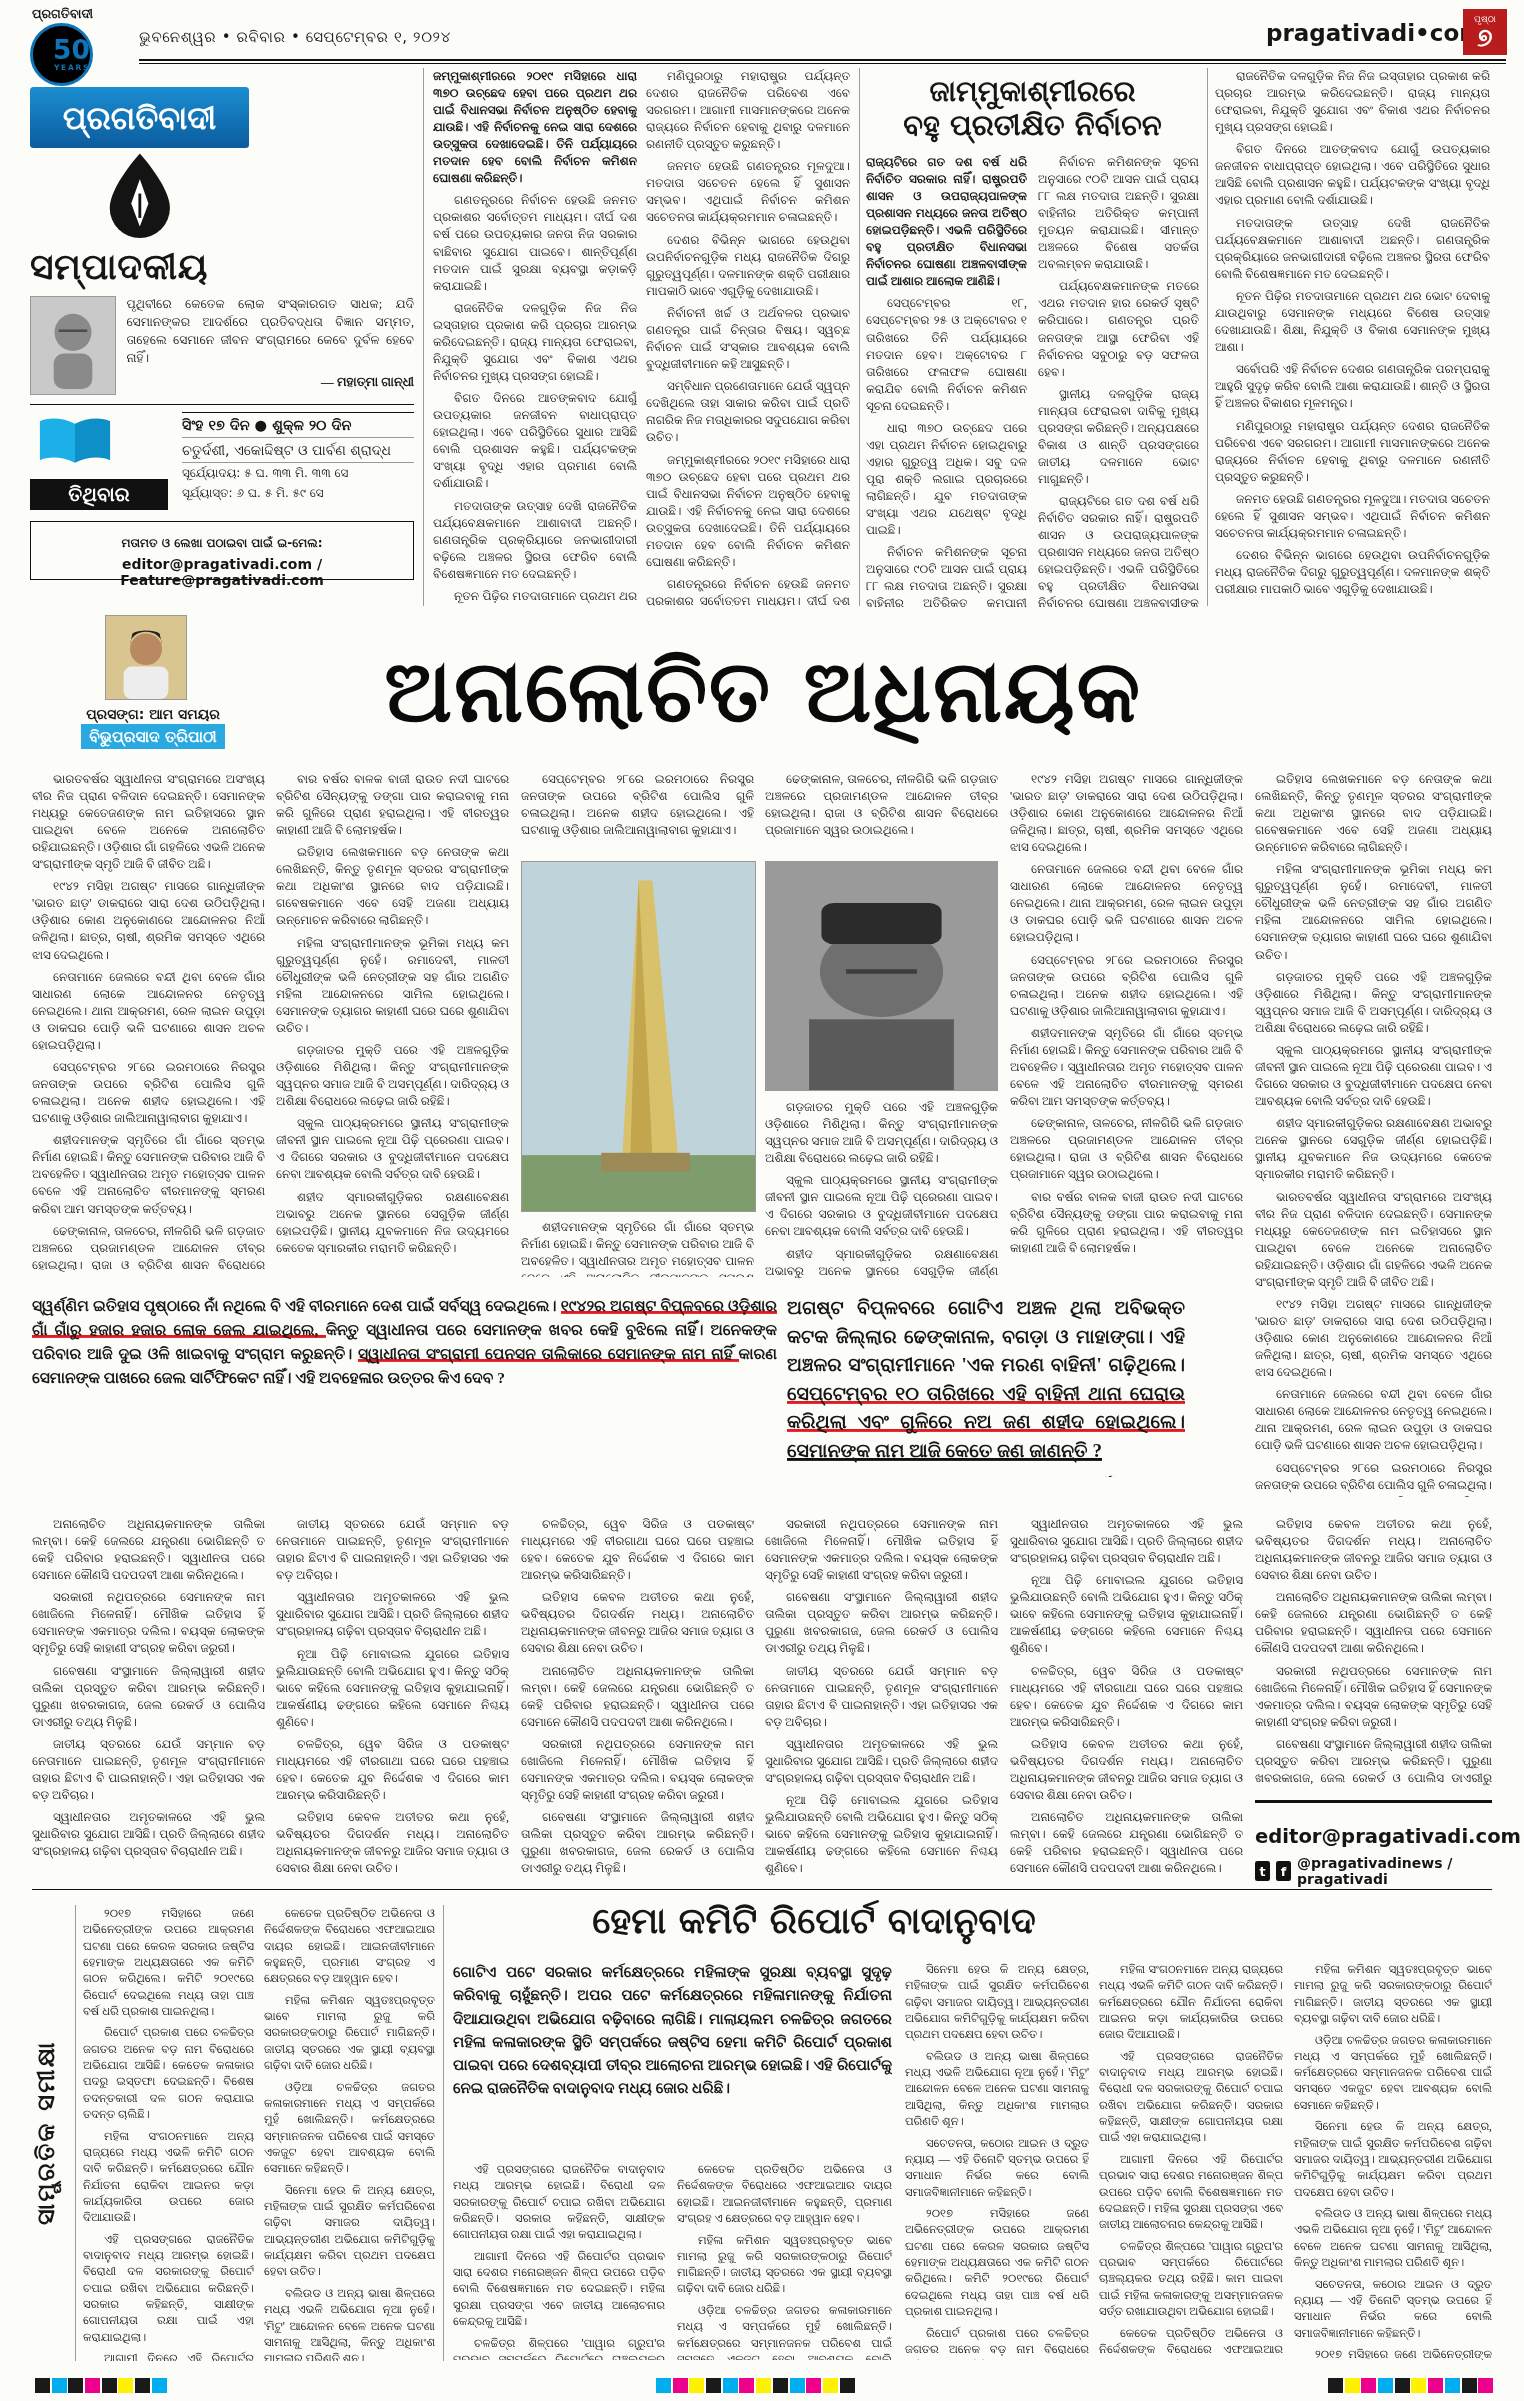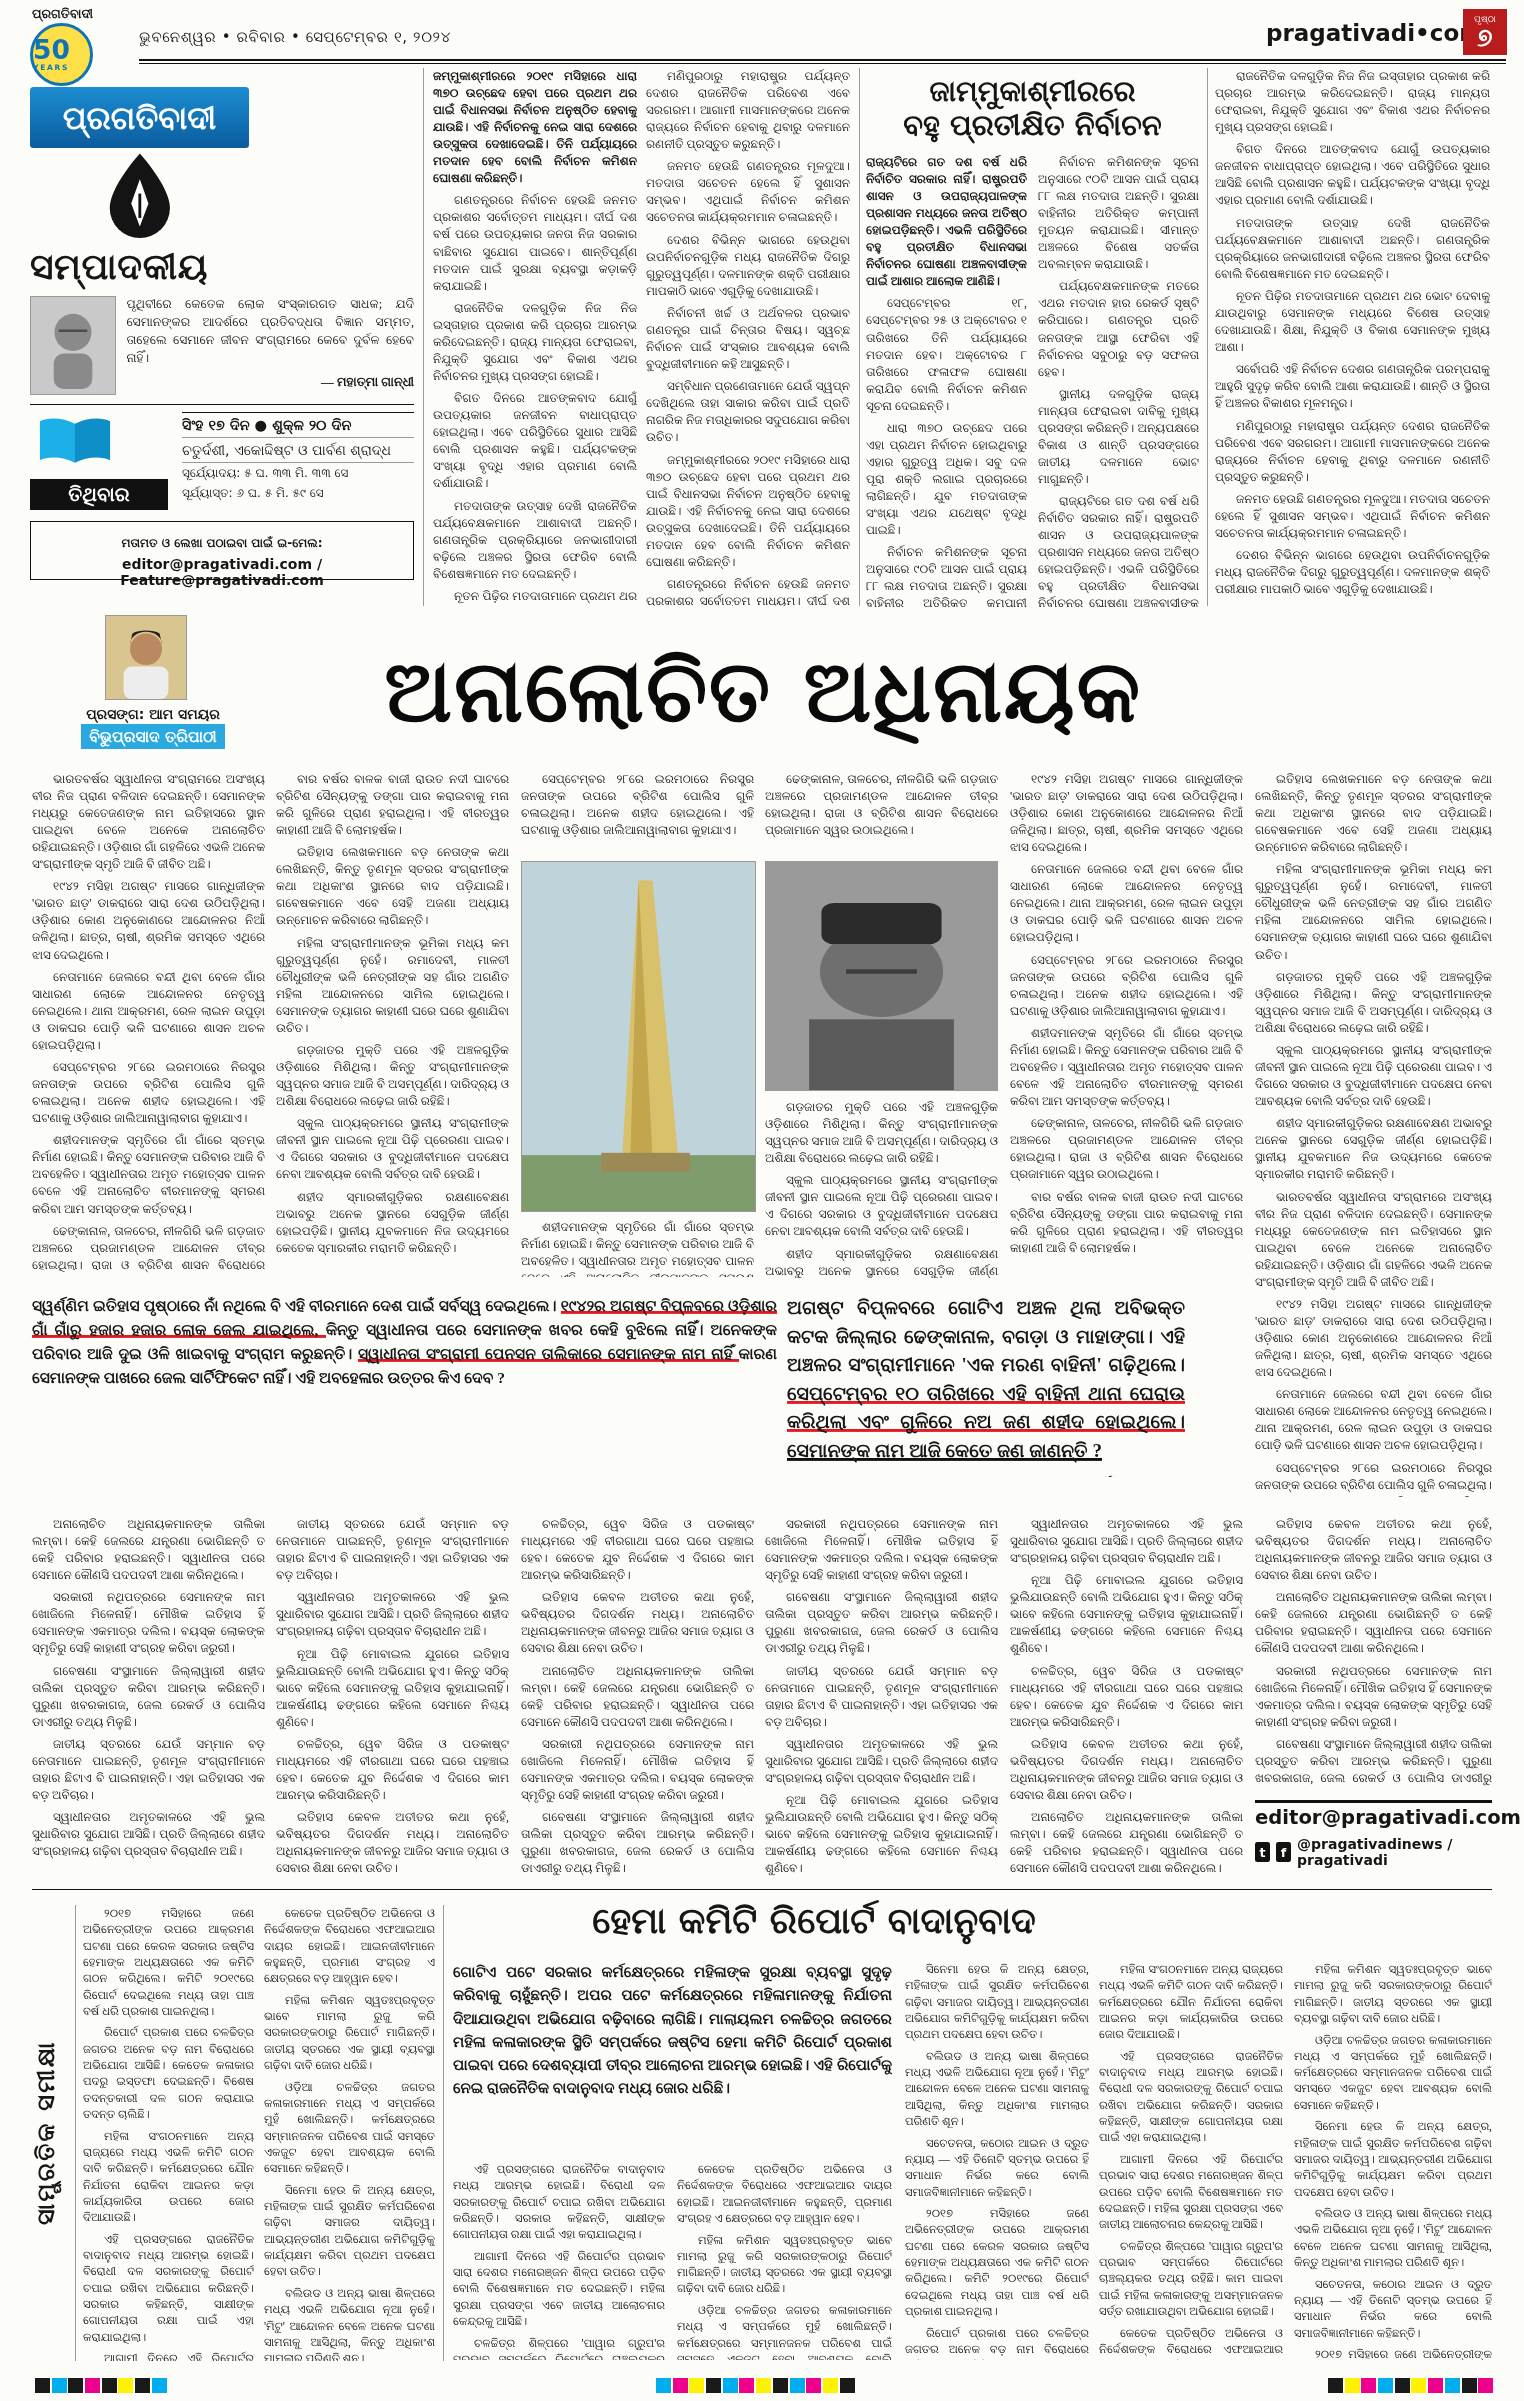--- a/index.html
+++ b/index.html
@@ -26,21 +26,21 @@
 
   
   .brand-mini { font:700 12.7px "DejaVu Sans", sans-serif; }
   .dateline { font:400 15px "DejaVu Sans", sans-serif; letter-spacing:0.6px; }
   .website { font:700 23px "DejaVu Sans", sans-serif; }
   .page-box { background:#b91c1c; color:#fff; text-align:center; }
   .page-box .pw { font:400 9.2px "DejaVu Sans", sans-serif; margin-top:4px; }
   .page-box .pn { font:700 25px "DejaVu Sans", sans-serif; line-height:1.05; }
 
   .emblem { width:63px; height:63px; border-radius:50%; border:3.5px solid #0f74b7;
-    background:#fde047; display:flex; flex-direction:column; align-items:flex-start; justify-content:center; }
+    background:#000000; display:flex; flex-direction:column; align-items:flex-end; justify-content:center; }
   .emblem .num { font:800 26.5px "DejaVu Sans", sans-serif; color:#0f74b7; line-height:1; }
   .emblem .lbl { font:700 7.5px "DejaVu Sans", sans-serif; color:#0f74b7; letter-spacing:1.7px; }
 
   
   .brand-box { background:linear-gradient(180deg,#1b8ed1,#0b5c9e); color:#fff;
     display:flex; align-items:center; justify-content:center;
     font:700 32px "DejaVu Sans", sans-serif; border-radius:3.5px; }
   .section-title { font:700 36px "DejaVu Sans", sans-serif; letter-spacing:0.6px; }
   .gandhi-row { display:flex; gap:10.4px; }
   .gandhi-photo { width:86px; height:99px; flex:0 0 auto; border:0.6px solid #999; background:#ccc; }
@@ -71,21 +71,21 @@
 
   .bold-block { font-size:15.5px; font-weight:700; line-height:1.55; text-align:justify; overflow:hidden; }
   .pull-quote { font-size:19px; font-weight:700; line-height:1.5; text-align:justify; overflow:hidden; }
   .pq-question { display:block; font-size:21px; font-weight:800; margin-top:8px; }
   .mark-red { background-image:linear-gradient(#e01b22,#e01b22); background-size:100% 2.9px;
     background-position:0 100%; background-repeat:no-repeat; }
   .mark-black { background-image:linear-gradient(#111,#111); background-size:100% 2.9px;
     background-position:0 100%; background-repeat:no-repeat; }
 
   
-  .bottom-contact { border-top:3.5px solid #111; padding-top:3px; }
+  .bottom-contact { border-top:3.5px solid #111; padding-top:22px; }
   .bottom-contact .email { font:700 19.6px "DejaVu Sans", sans-serif; }
   .handles { display:flex; align-items:center; gap:5.8px; margin-top:7px;
     font:700 14px "DejaVu Sans", sans-serif; }
   .soc { width:19.6px; height:19.6px; background:#111; color:#fff; display:inline-flex;
     align-items:center; justify-content:center; font:700 12.7px "DejaVu Sans", sans-serif; border-radius:2.3px; }
 
   
   .vlabel { writing-mode:vertical-rl; transform:rotate(180deg);
     font:700 24px "DejaVu Sans", sans-serif; letter-spacing:2.3px; text-align:center; }
   .hema-headline { text-align:center; font:700 36px "DejaVu Sans", sans-serif; }

